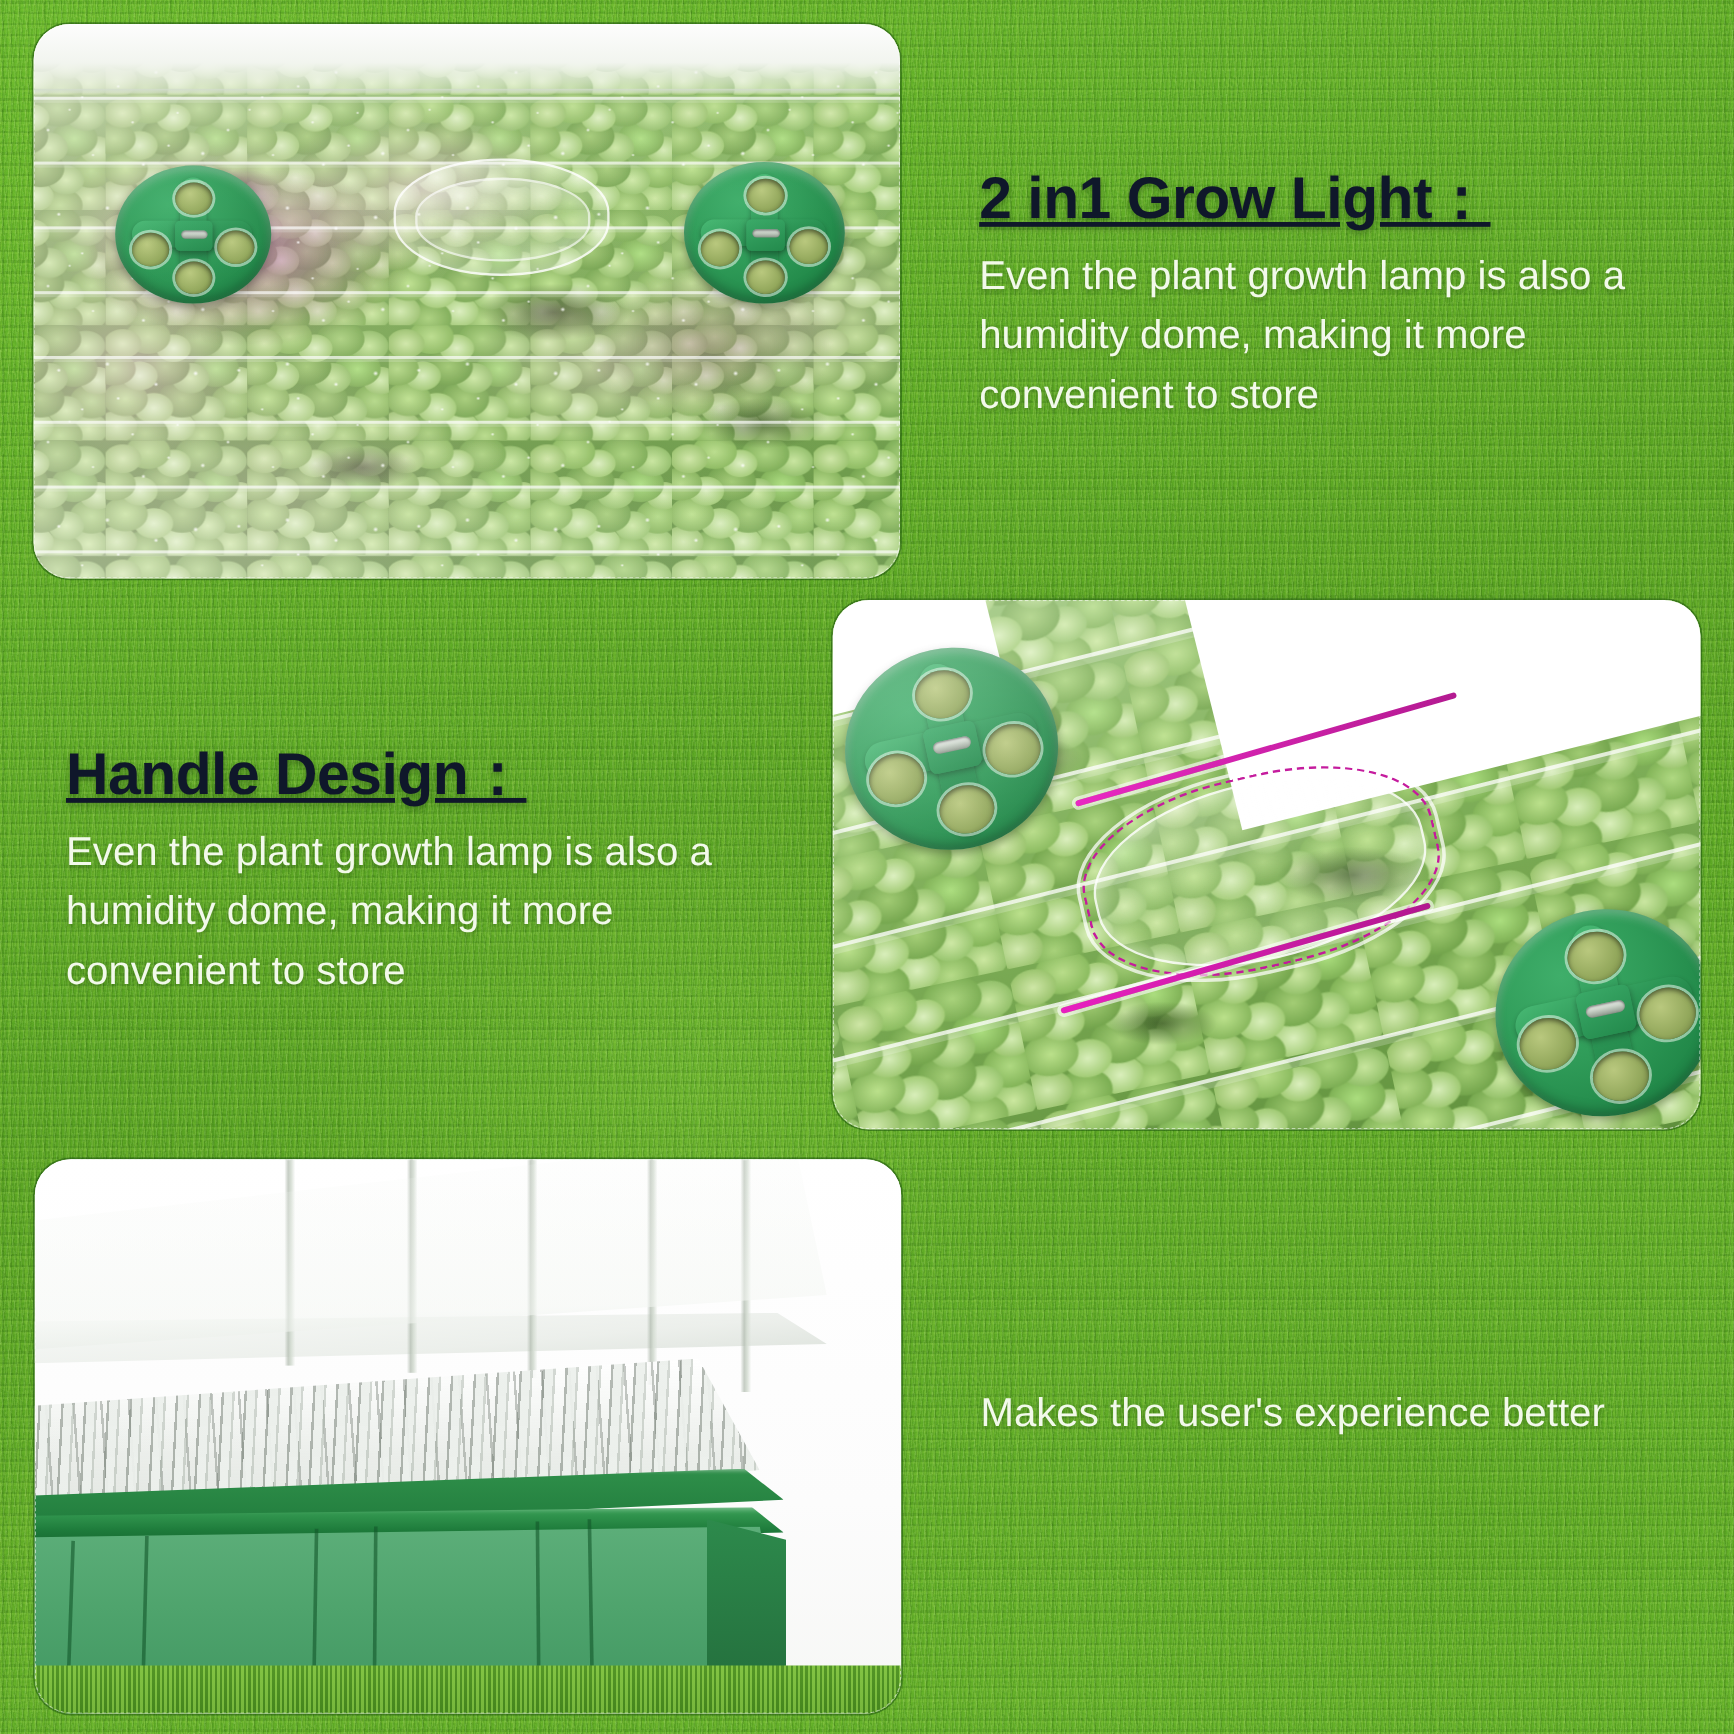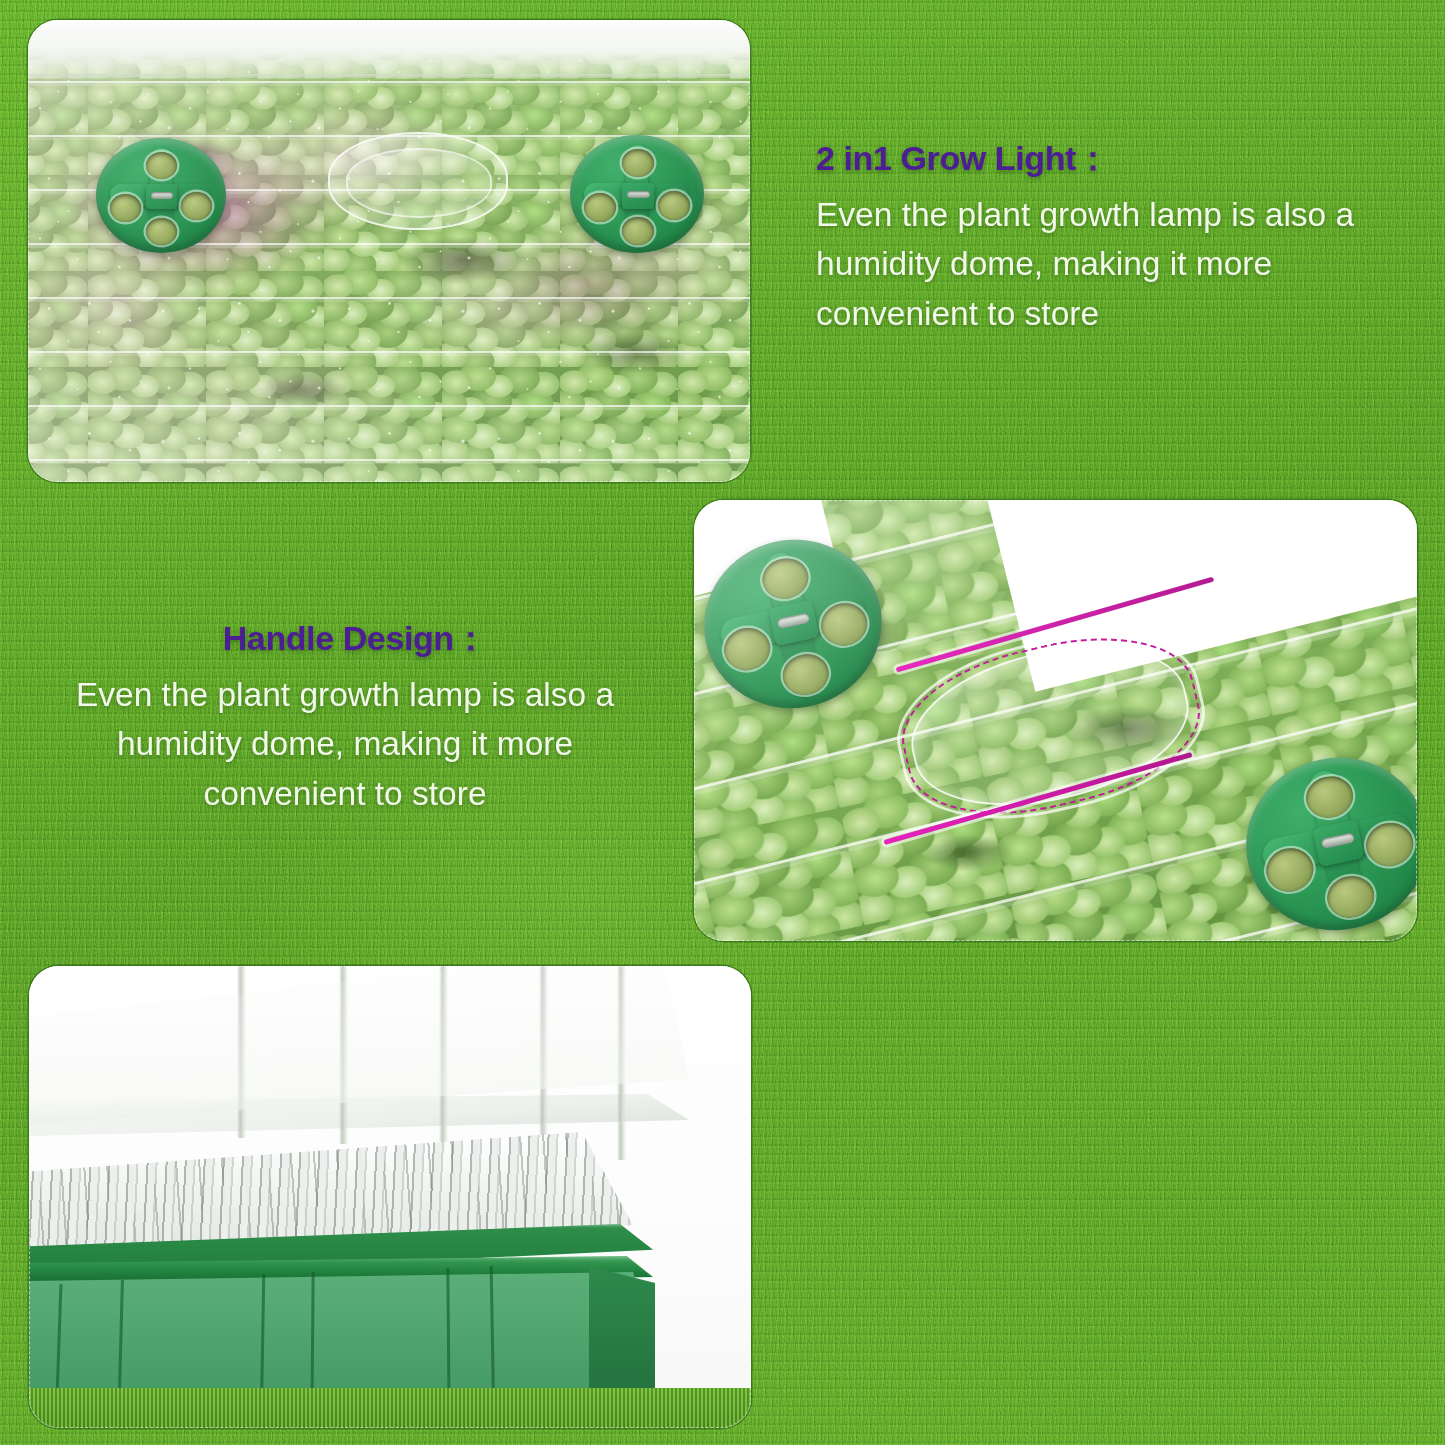--- a/index.html
+++ b/index.html
@@ -314,40 +314,41 @@
     background: rgba(18,86,42,0.6);
   }
   .tray-right-face {
     position: absolute;
     background: linear-gradient(180deg, #2d8a4c 0%, #246f3d 100%);
   }
 
   
   .text-block { position: absolute; }
   .feat-title {
-    color: #4c1d95;
-    font-size: 34px;
+    color: #0f172a;
+    font-size: 49px;
     font-weight: bold;
     letter-spacing: -0.4px;
     line-height: 1.08;
     text-shadow: 0 2px 5px rgba(25,60,10,0.45);
     white-space: nowrap;
+    text-decoration: underline;
   }
   .feat-body {
     color: #f2f9ea;
     font-size: 33.5px;
     font-weight: normal;
     line-height: 1.48;
     margin-top: 13px;
     max-width: 580px;
     text-shadow: 0 2px 4px rgba(25,60,10,0.40);
   }
 
   #text-grow-light { left: 816px; top: 140px;  width: 590px; }
-  #text-handle     { left: 55px;  top: 620px;  width: 600px; text-align: center; }
+  #text-handle     { left: 55px;  top: 620px;  width: 600px; }
   #text-snap       { left: 817px; top: 1140px; width: 600px; }
   #text-snap .feat-body { max-width: 600px; white-space: nowrap; }
 </style>
 </head>
 <body>
 
 <div class="grass-bg">
   <div class="grass-noise"></div>
 </div>
 
@@ -489,13 +490,14 @@
   <div class="feat-title">2 in1 Grow Light：</div>
   <div class="feat-body">Even the plant growth lamp is also a humidity dome, making it more convenient to store</div>
 </div>
 
 <div class="text-block" id="text-handle">
   <div class="feat-title">Handle Design：</div>
   <div class="feat-body">Even the plant growth lamp is also a humidity dome, making it more convenient to store</div>
 </div>
 
 <div class="text-block" id="text-snap">
+  <div class="feat-body">Makes the user's experience better</div>
 </div>
 
 </body></html>

